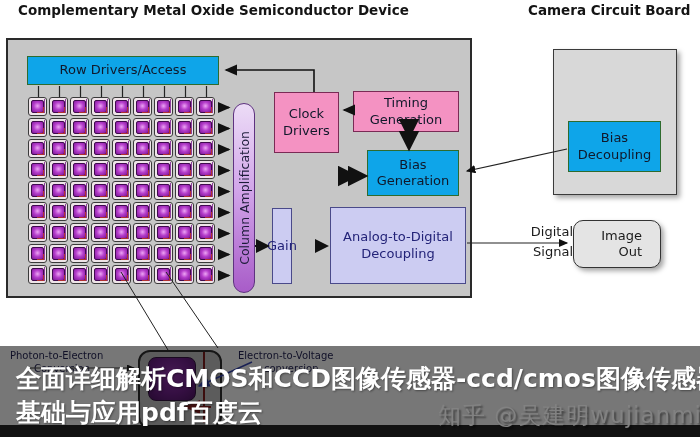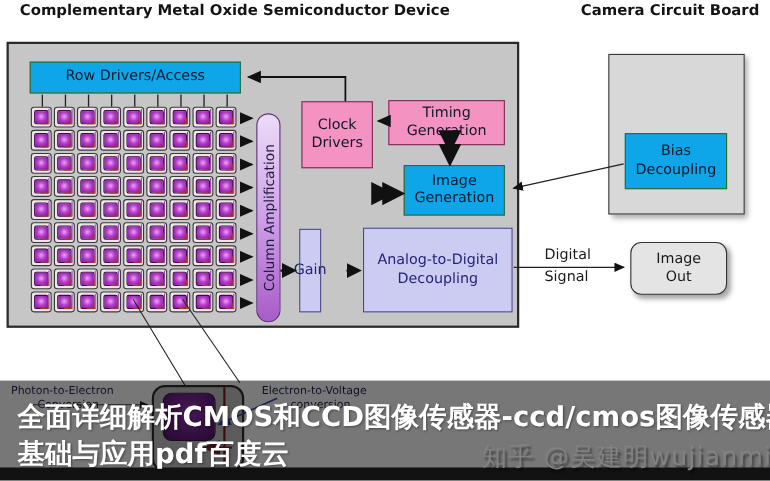--- a/index.html
+++ b/index.html
@@ -42,21 +42,21 @@
             background:radial-gradient(circle at 50% 40%,#8e2bab 0%,#6a1488 55%,#45075c 100%);
             border:1.5px solid #2a0838;}
   .bigpixel .redline{position:absolute;left:63px;top:0;width:2px;height:71px;background:#7a1010;}
   
   .blackbar{left:0;top:425px;width:700px;height:12px;background:#1b1b1b;}
   .overlay{left:0;top:346px;width:700px;height:91px;background:rgba(12,12,12,0.56);}
   .cnline{color:#fff;font-weight:bold;font-size:25px;white-space:nowrap;
           text-shadow:1px 1px 2px rgba(0,0,0,0.4);}
   .watermark{color:#828282;font-size:23px;white-space:nowrap;
           text-shadow:2px 2px 2px rgba(0,0,0,0.45);letter-spacing:1px;}
-  .dsignal{left:495px;top:222px;width:78px;text-align:left;font-size:13px;color:#1a1a1a;line-height:20px;}
+  .dsignal{left:495px;top:222px;width:78px;text-align:right;font-size:13px;color:#1a1a1a;line-height:20px;}
   svg.wires{position:absolute;left:0;top:0;pointer-events:none;}
 </style>
 </head>
 <body>
 
 <div id="stage">
 
   <div class="abs title" style="left:18px;top:2px;">Complementary Metal Oxide Semiconductor Device</div>
   <div class="abs title" style="left:528px;top:2px;">Camera Circuit Board</div>
 
@@ -397,36 +397,36 @@
     <span>Column Amplification</span>
   </div>
 
   <div class="abs dbox pink" style="left:274px;top:92px;width:65px;height:61px;padding:0 6px;">
     <span>Clock Drivers</span>
   </div>
   <div class="abs dbox pink" style="left:353px;top:91px;width:106px;height:41px;padding:0 14px;">
     <span>Timing Generation</span>
   </div>
   <div class="abs dbox green" style="left:367px;top:150px;width:92px;height:46px;padding:0 10px;">
-    <span>Image Generation</span>
+    <span>Bias Generation</span>
   </div>
   <div class="abs dbox lav" style="left:272px;top:208px;width:20px;height:76px;">
     <span>Gain</span>
   </div>
   <div class="abs dbox lav" style="left:330px;top:207px;width:136px;height:77px;padding:0 8px;">
     <span>Analog-to-Digital Decoupling</span>
   </div>
 
   <div class="abs board"></div>
   <div class="abs dbox green" style="left:568px;top:121px;width:93px;height:51px;padding:0 8px;">
     <span>Bias Decoupling</span>
   </div>
 
   <div class="abs dsignal">Digital Signal</div>
-  <div class="abs dbox grayout" style="left:573px;top:220px;width:88px;height:48px;padding:0 18px;">
+  <div class="abs dbox grayout" style="left:573px;top:220px;width:88px;height:48px;padding:0 18px;text-align:right;">
     <span>Image Out</span>
   </div>
 
   <div class="abs smalllbl" style="left:10px;top:350px;">Photon-to-Electron</div>
   <div class="abs smalllbl" style="left:34px;top:363px;">Conversion</div>
   <div class="abs smalllbl" style="left:238px;top:350px;">Electron-to-Voltage</div>
   <div class="abs smalllbl" style="left:264px;top:363px;">conversion</div>
 
   <div class="abs bigpixel">
     <div class="pd2"></div>

